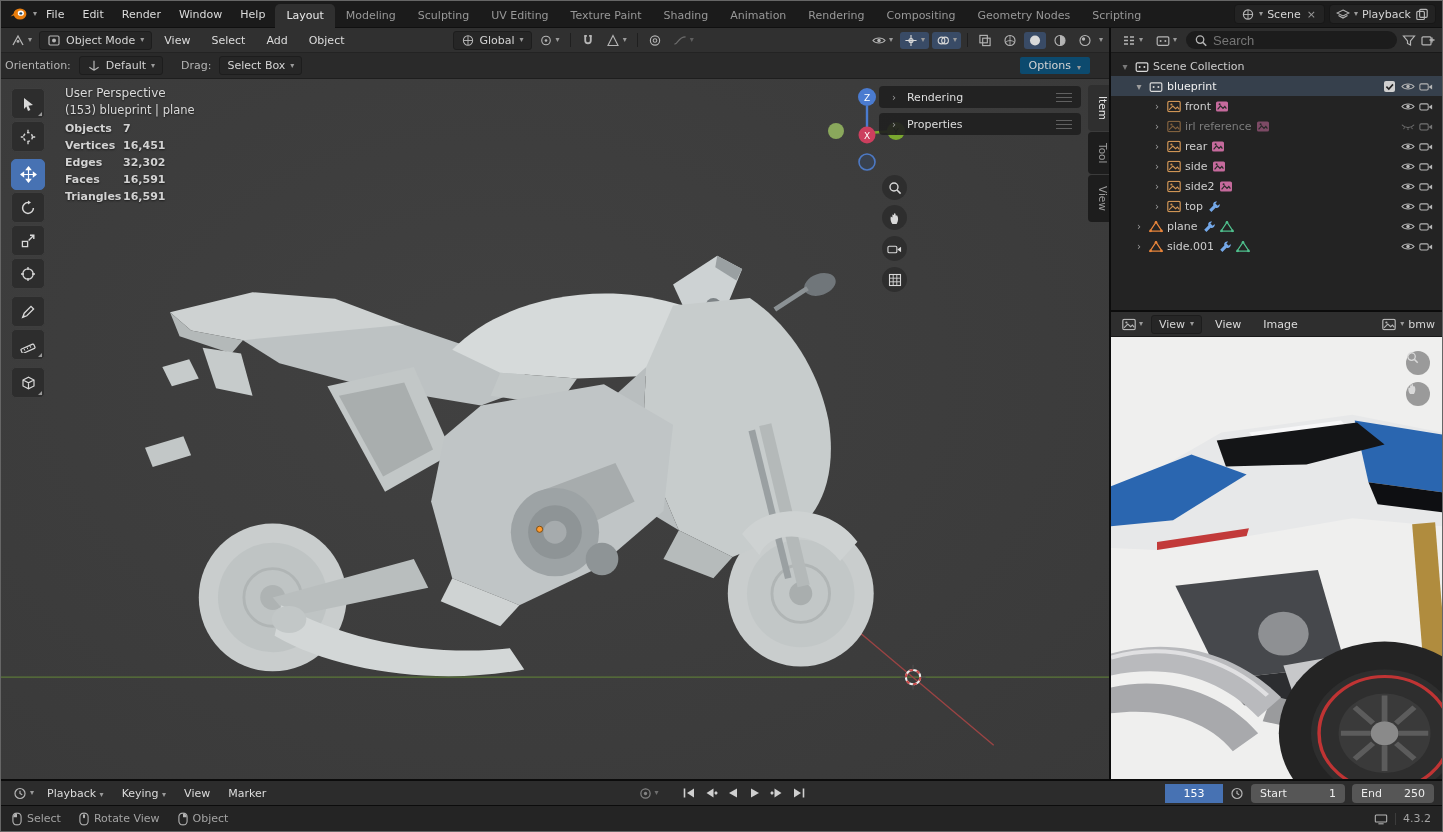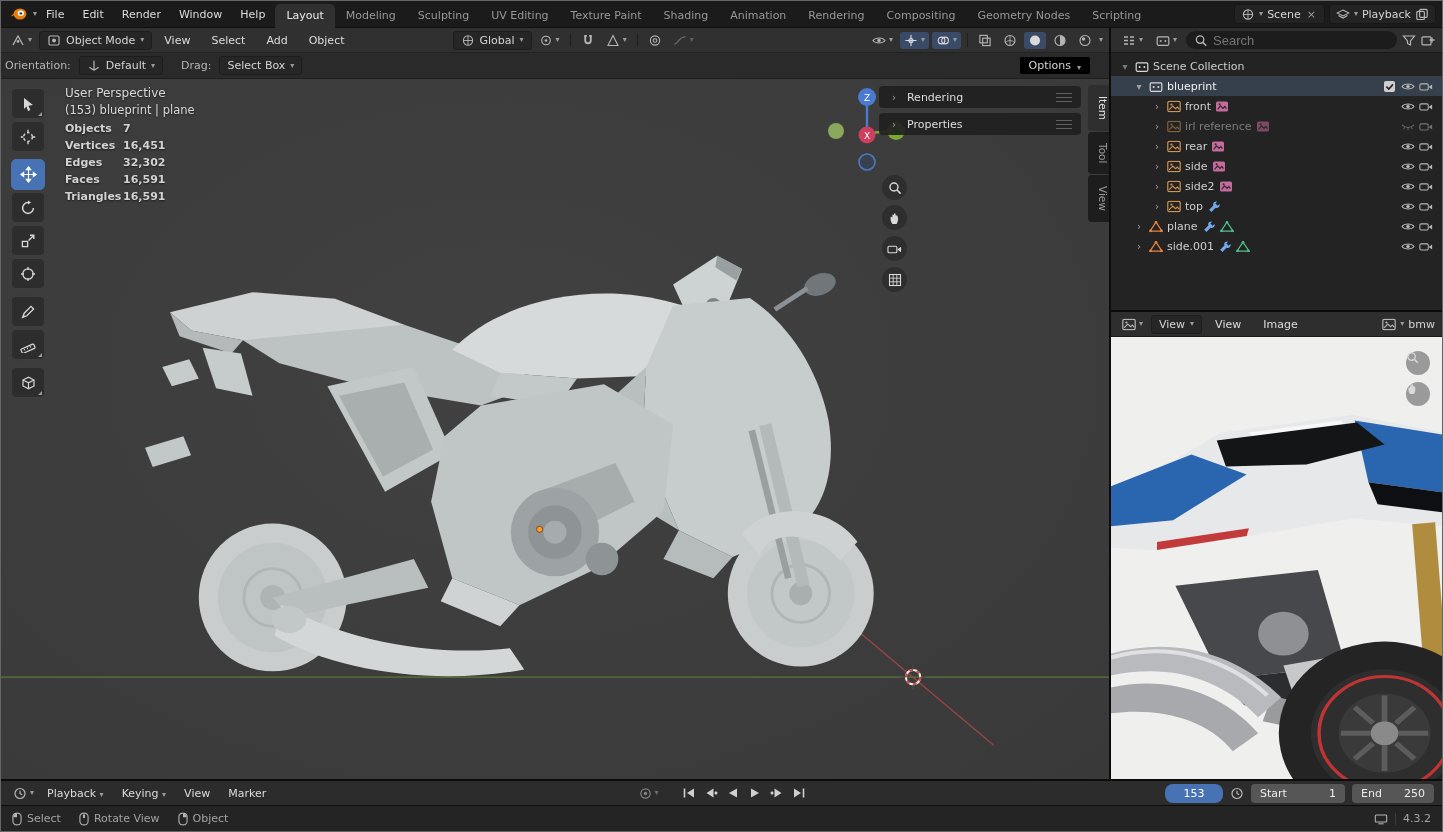--- a/index.html
+++ b/index.html
@@ -27,21 +27,21 @@
   .right-col { position:relative; flex:1; display:flex; flex-direction:column; background:#232323; }
 
   
   .vp-header { height:25px; background:#303030; display:flex; align-items:center; gap:3px; padding:0 6px; border-bottom:1px solid #232323; }
   .vp-tools  { height:26px; background:#2a2a2a; display:flex; align-items:center; gap:8px; padding:0 4px; border-bottom:1px solid #1e1e1e; }
   .hbtn { display:inline-flex; align-items:center; gap:3px; padding:2px 4px; border-radius:3px; }
   .hbtn.on { background:rgba(71,114,179,.42); }
   .dropdown { display:inline-flex; align-items:center; gap:5px; background:#262626; border:1px solid #1d1d1d;
               border-radius:3px; padding:2px 7px; height:19px; white-space:nowrap; }
   .label-dim { color:#b5b5b5; }
-  .opt-btn { display:inline-flex; align-items:flex-end; gap:6px; background:#000000; border:1px solid #2a2a2a;
+  .opt-btn { display:inline-flex; align-items:flex-end; gap:6px; background:#0c4a6e; border:1px solid #2a2a2a;
              border-radius:3px; padding:2px 9px; height:19px; margin-left:auto; margin-right:14px; }
   .vsep { width:1px; height:14px; background:#1f1f1f; margin:0 3px; }
 
   
   .vp-canvas { position:absolute; top:51px; left:0; right:0; bottom:0; overflow:hidden;
                background:radial-gradient(1100px 760px at 45% 42%, #414141, #3a3a3a 70%, #373737); }
   .scene-svg { position:absolute; inset:0; }
 
   
   .toolbar { position:absolute; left:10px; top:9px; display:flex; flex-direction:column; gap:7px; }
@@ -97,21 +97,21 @@
   .ie-btn { position:absolute; width:24px; height:24px; border-radius:50%; background:rgba(70,70,70,.5);
             display:flex; align-items:center; justify-content:center; right:12px; }
   .ie-block { margin-left:auto; display:flex; align-items:center; gap:4px; overflow:hidden; white-space:nowrap; }
 
   
   .timeline { position:absolute; left:0; right:0; bottom:26px; height:26px; background:#2c2c2c;
               border-top:2px solid #0c0c0c; display:flex; align-items:center; padding:0 8px; }
   .transport { position:absolute; left:50%; transform:translateX(-50%); display:flex; align-items:center; gap:3px; }
   .tbtn { width:19px; height:18px; display:flex; align-items:center; justify-content:center; border-radius:3px; }
   .tl-right { margin-left:auto; display:flex; align-items:center; gap:7px; }
-  .frame-field { width:58px; height:19px; background:#4772b3; border-radius:8px; color:#fff;
+  .frame-field { width:58px; height:19px; background:#4772b3; border-radius:0; color:#fff;
                  display:flex; align-items:center; justify-content:center; }
   .range-field { height:19px; background:#565656; border-radius:4px; display:flex; align-items:center; padding:0 9px; color:#ededed; }
   .range-field .val { margin-left:auto; }
 
   
   .statusbar { position:absolute; left:0; right:0; bottom:0; height:26px; background:#242424;
                border-top:1px solid #0c0c0c; display:flex; align-items:center; gap:18px; padding:0 11px; color:#a3a3a3; }
   .hint { display:flex; align-items:center; gap:5px; }
   .sb-right { margin-left:auto; display:flex; align-items:center; gap:7px;padding-left:13px; }
   .vdiv { width:1px; height:12px; background:#3c3c3c; }

